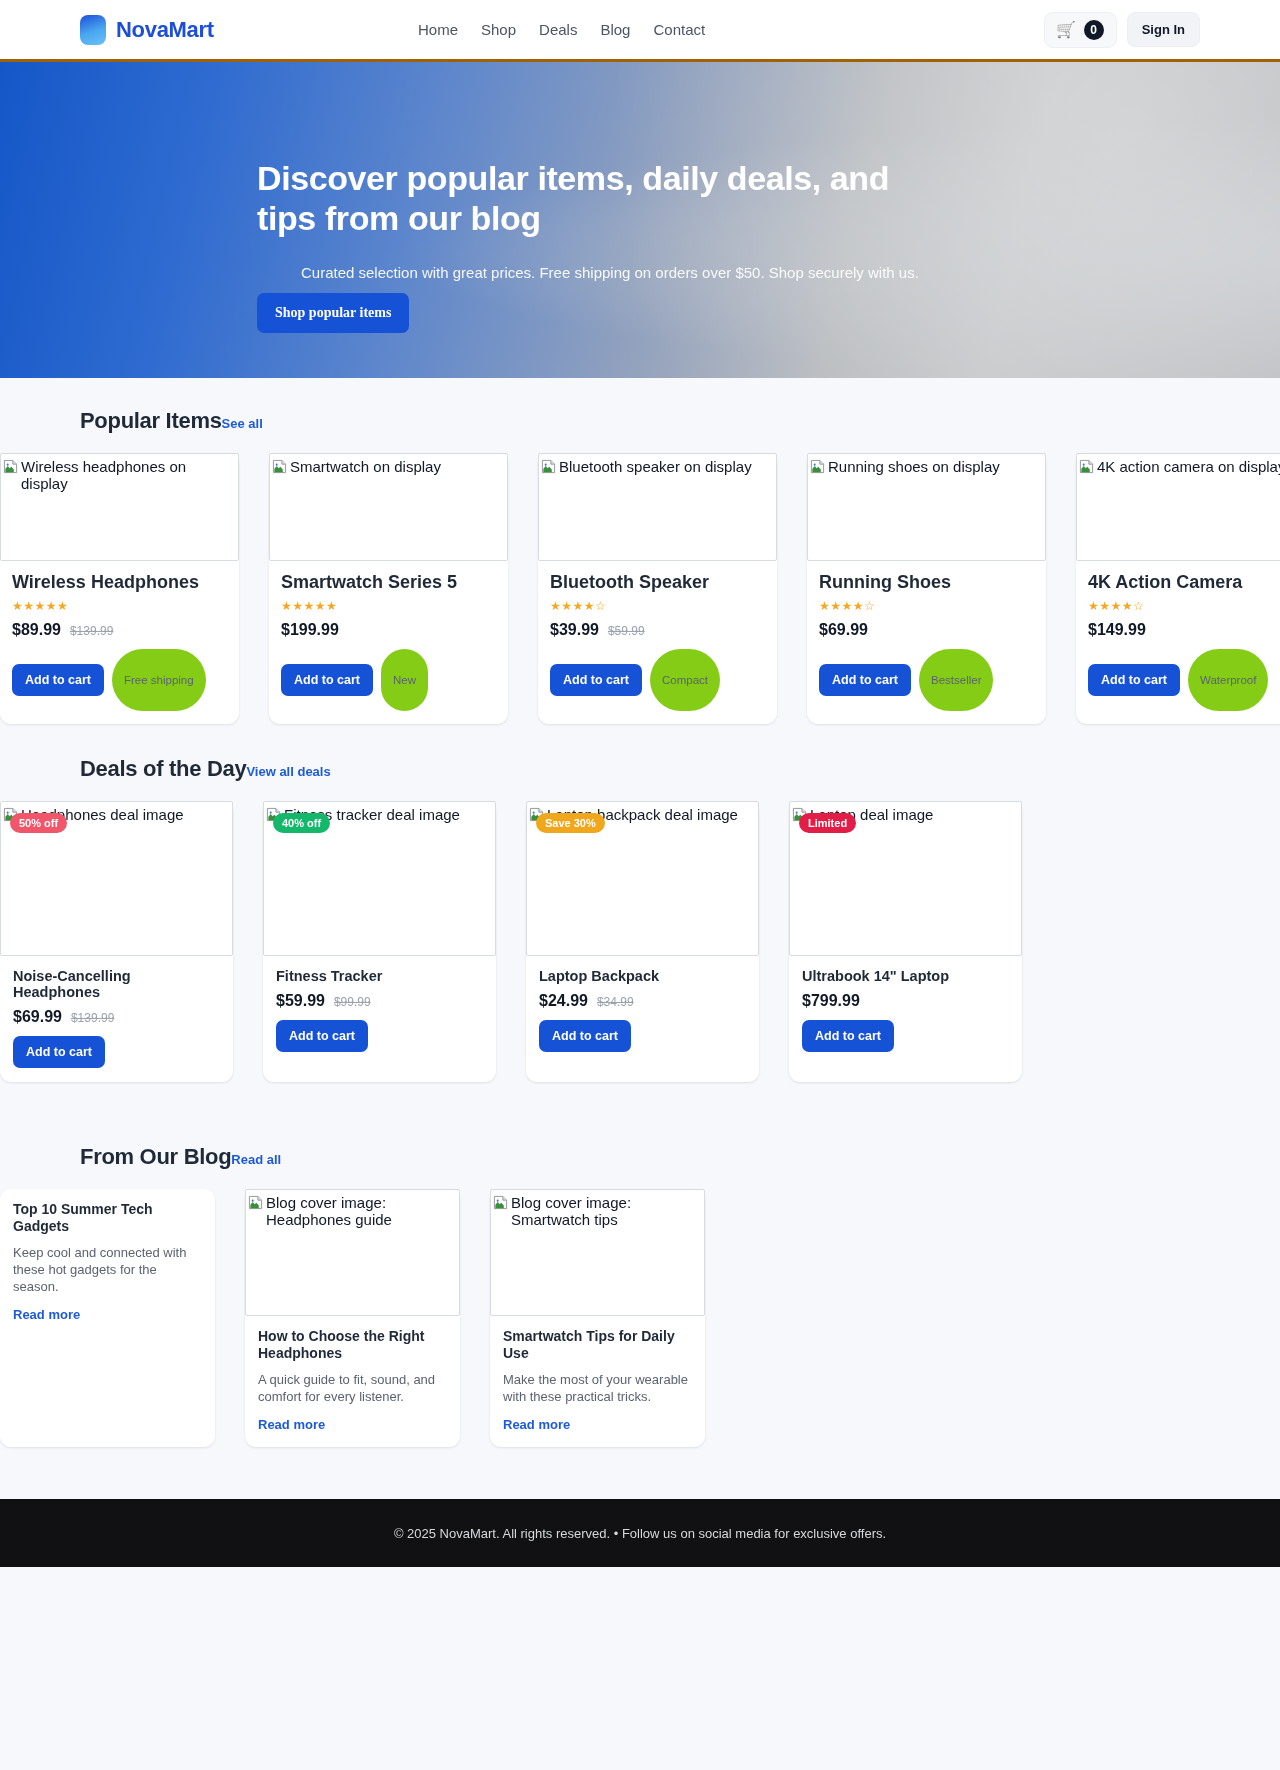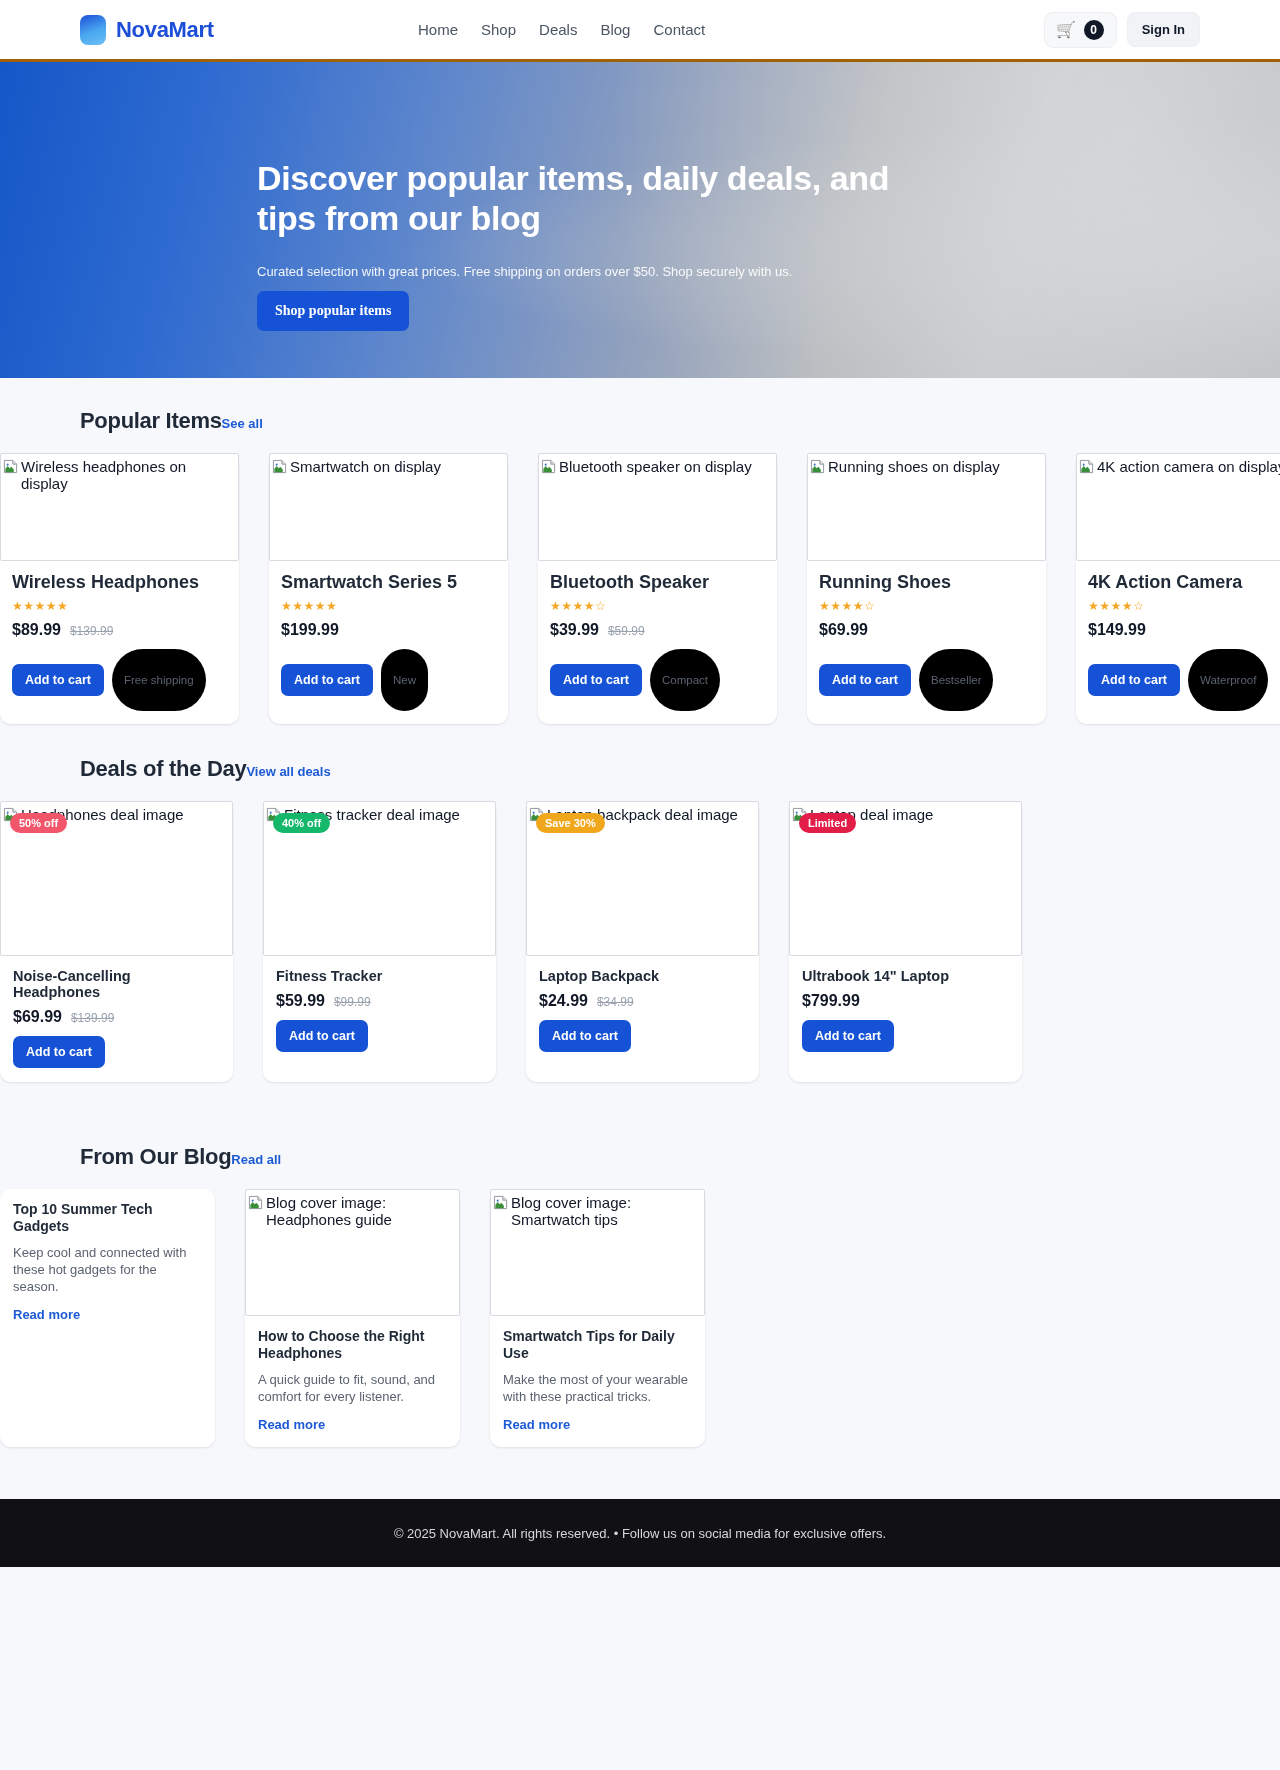--- a/index.html
+++ b/index.html
@@ -110,22 +110,23 @@
   .hero h1 {
     font-size: 34px;
     line-height: 40px;
     font-weight: bold;
     color: #ffffff;
     letter-spacing: -0.4px;
     max-width: 640px;
   }
   .hero p {
     margin-top: 26px;
-    font-size: 13px;
+    font-size: 15px;
     color: rgba(255,255,255,0.93);
+    margin-left: 44px;
   }
   .hero-cta {
     margin-top: 12px;
     display: inline-block;
     background: #1552d6;
     color: #ffffff;
     font-size: 14px;
     font-weight: bold;
     border: none;
     border-radius: 7px;
@@ -211,21 +212,21 @@
     border: none;
     border-radius: 7px;
     padding: 9px 13px;
     font-size: 12.5px;
     font-weight: bold;
     cursor: pointer;
     white-space: nowrap;
     font-family: "Liberation Sans", sans-serif;
   }
   .chip {
-    background: #000000;
+    background: #84cc16;
     color: #5b6270;
     border-radius: 999px;
     padding: 25px 12px;
     font-size: 11.5px;
     white-space: nowrap;
   }
 
   
   .d-card { width: 233px; }
   .d-card .imgbox { height: 155px; width: 233px; }

